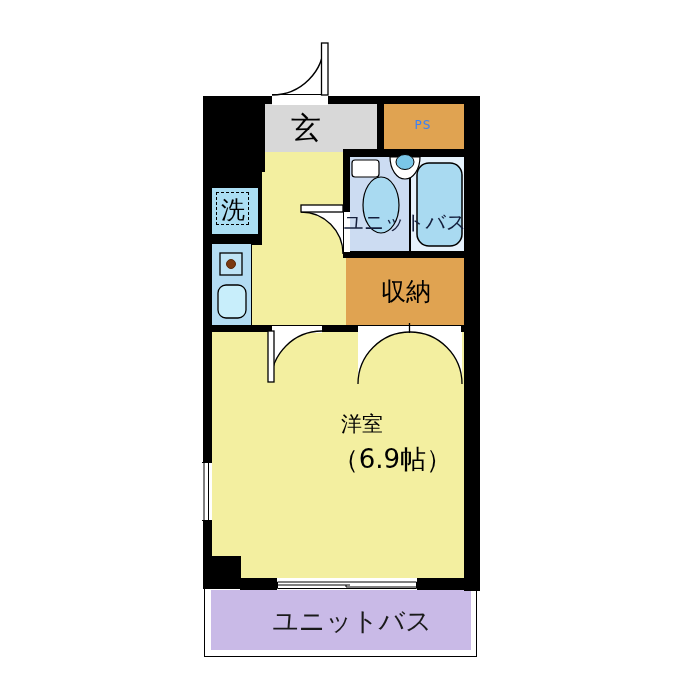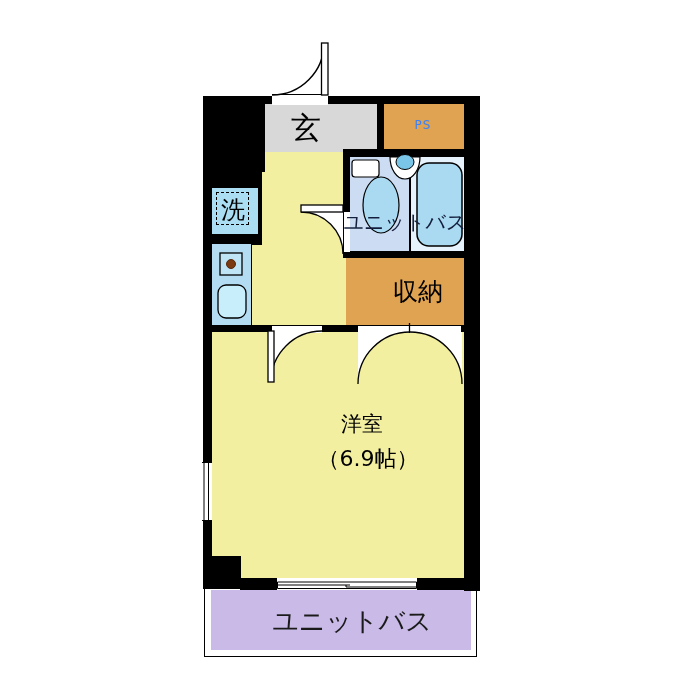--- a/index.html
+++ b/index.html
@@ -103,29 +103,29 @@
 
   <div class="label" style="left:256px;top:108px;width:100px;height:40px;font-size:30px;">
     <span>玄</span>
   </div>
   <div class="label" style="left:382px;top:112px;width:82px;height:26px;font-size:12px;letter-spacing:1px;color:#3b82f6;">
     <span>PS</span>
   </div>
   <div class="label" style="left:343px;top:209px;width:124px;height:26px;font-size:20px;color:#141e3c;">
     <span>ユニットバス</span>
   </div>
-  <div class="label" style="left:346px;top:276px;width:120px;height:30px;font-size:25px;margin-left:12px;">
+  <div class="label" style="left:346px;top:276px;width:120px;height:30px;font-size:25px;">
     <span>収納</span>
   </div>
   <div class="label" style="left:210px;top:188px;width:46px;height:44px;font-size:24px;">
     <span>洗</span>
   </div>
   <div class="label" style="left:282px;top:407px;width:160px;height:34px;font-size:21px;">
     <span>洋室</span>
   </div>
-  <div class="label" style="left:278px;top:443px;width:180px;height:32px;font-size:22px;">
+  <div class="label" style="left:272px;top:443px;width:180px;height:32px;font-size:26px;justify-content:flex-end;">
     <span>（6.9帖）</span>
   </div>
   <div class="label" style="left:242px;top:605px;width:220px;height:32px;font-size:26px;color:#1a1a1a;">
     <span>ユニットバス</span>
   </div>
 
 </div>
 
 </body></html>

